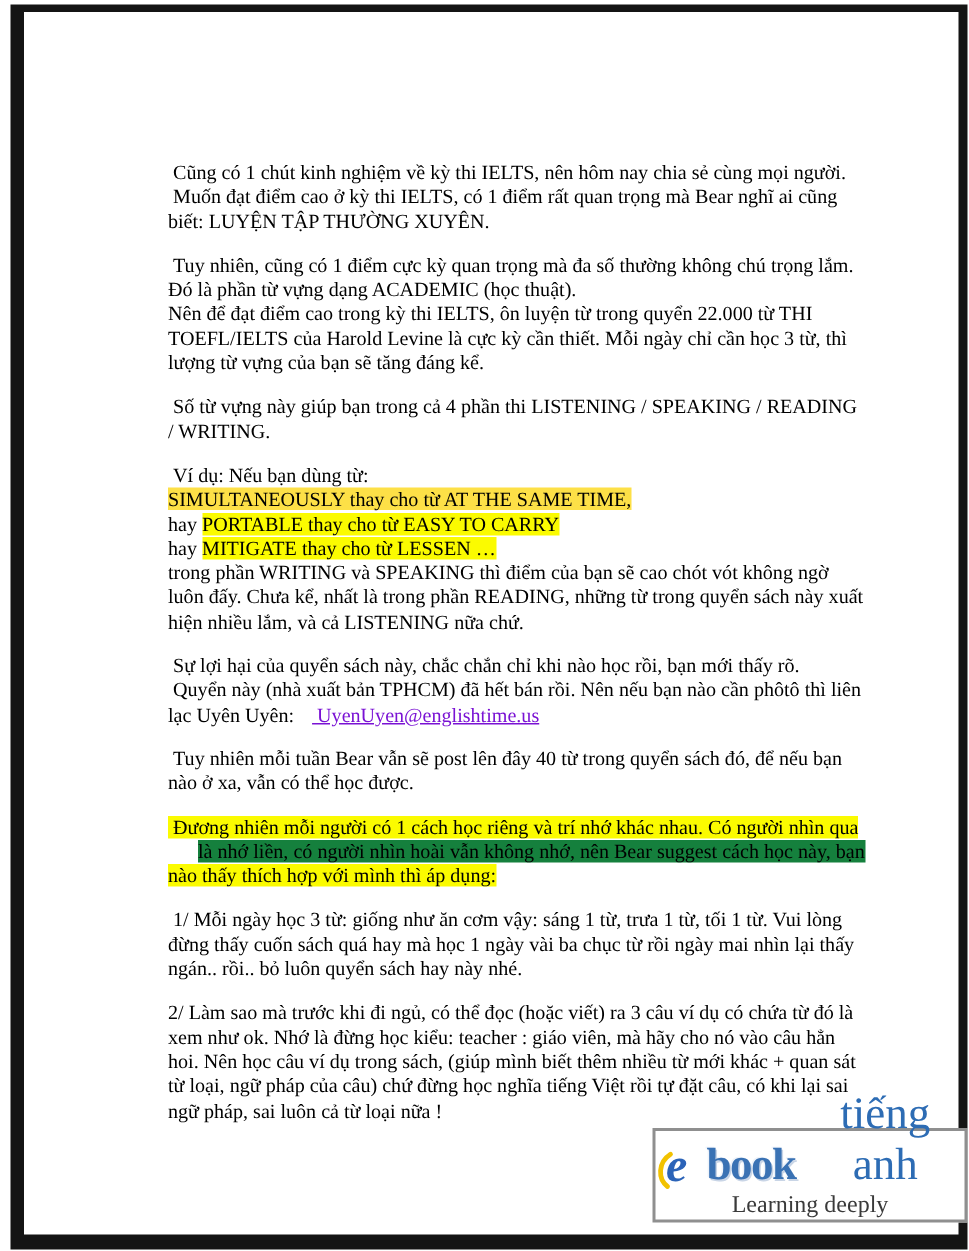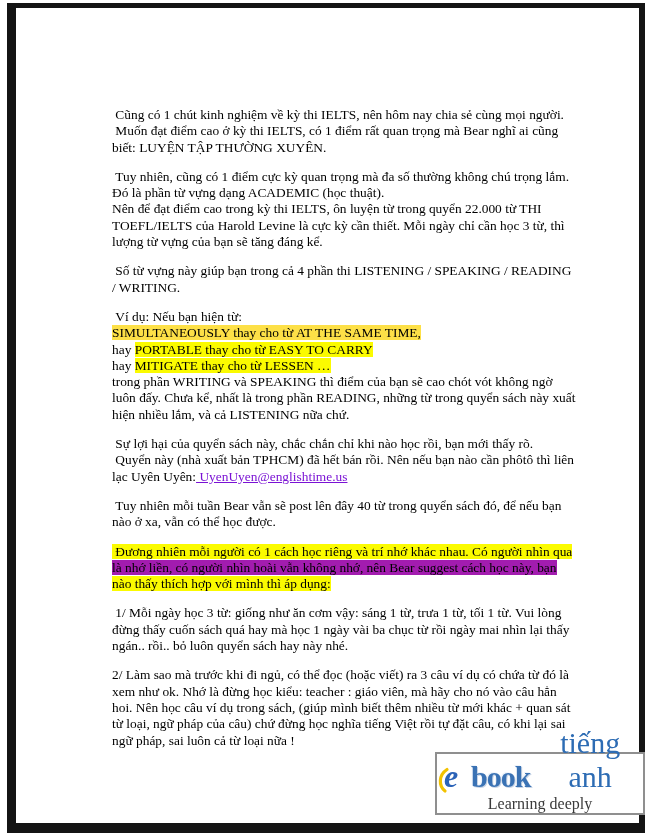--- a/index.html
+++ b/index.html
@@ -15,21 +15,21 @@
     border-width:5px 6px 10px 9px;
     background:#ffffff; box-sizing:border-box;
   }
   .doc {
     position:absolute; left:96px; top:99px; width:512px;
     font-size:13.4px; line-height:16.3px; color:#000;
   }
   .para { margin:0 0 13px 0; }
   .line { white-space:pre-wrap; }
   .hl { }
-  a.link { text-decoration:underline; cursor:pointer; }
+  a.link { text-decoration:underline; cursor:pointer;margin-left:12px; }
   .logo-box {
     position:absolute; left:419px; top:744px; width:210px; height:63px;
     border:2px solid #8f8f8f; background:#ffffff; box-sizing:border-box;
     text-align:center;
   }
   .brand-row {
     display:flex; align-items:flex-end; justify-content:center;
     height:38px; margin-top:2px;
   }
   .brand-e-wrap { width:34px; height:38px; position:relative; flex:0 0 auto; }
@@ -61,40 +61,40 @@
         <div class="line"><span>Đó là phần từ vựng dạng ACADEMIC (học thuật).</span></div>
         <div class="line"><span>Nên để đạt điểm cao trong kỳ thi IELTS, ôn luyện từ trong quyển 22.000 từ THI</span></div>
         <div class="line"><span>TOEFL/IELTS của Harold Levine là cực kỳ cần thiết. Mỗi ngày chỉ cần học 3 từ, thì</span></div>
         <div class="line"><span>lượng từ vựng của bạn sẽ tăng đáng kể.</span></div>
       </div>
       <div class="para">
         <div class="line"><span> Số từ vựng này giúp bạn trong cả 4 phần thi LISTENING / SPEAKING / READING</span></div>
         <div class="line"><span>/ WRITING.</span></div>
       </div>
       <div class="para">
-        <div class="line"><span> Ví dụ: Nếu bạn hiện từ:</span></div>
+        <div class="line"><span> Ví dụ: Nếu bạn dùng từ:</span></div>
         <div class="line"><span class="hl" style="background: #fde047;">SIMULTANEOUSLY thay cho từ AT THE SAME TIME,</span></div>
         <div class="line"><span>hay </span><span class="hl" style="background: rgb(251, 251, 0);">PORTABLE thay cho từ EASY TO CARRY</span></div>
         <div class="line"><span>hay </span><span class="hl" style="background: rgb(251, 251, 0);">MITIGATE thay cho từ LESSEN …</span></div>
         <div class="line"><span>trong phần WRITING và SPEAKING thì điểm của bạn sẽ cao chót vót không ngờ</span></div>
         <div class="line"><span>luôn đấy. Chưa kể, nhất là trong phần READING, những từ trong quyển sách này xuất</span></div>
         <div class="line"><span>hiện nhiều lắm, và cả LISTENING nữa chứ.</span></div>
       </div>
       <div class="para">
         <div class="line"><span> Sự lợi hại của quyển sách này, chắc chắn chỉ khi nào học rồi, bạn mới thấy rõ.</span></div>
         <div class="line"><span> Quyển này (nhà xuất bản TPHCM) đã hết bán rồi. Nên nếu bạn nào cần phôtô thì liên</span></div>
         <div class="line"><span>lạc Uyên Uyên:</span><a class="link" style="color: rgb(122, 18, 212);"> UyenUyen@englishtime.us</a></div>
       </div>
       <div class="para">
         <div class="line"><span> Tuy nhiên mỗi tuần Bear vẫn sẽ post lên đây 40 từ trong quyển sách đó, để nếu bạn</span></div>
         <div class="line"><span>nào ở xa, vẫn có thể học được.</span></div>
       </div>
       <div class="para">
         <div class="line"><span class="hl" style="background: rgb(251, 251, 0);"> Đương nhiên mỗi người có 1 cách học riêng và trí nhớ khác nhau. Có người nhìn qua</span></div>
-        <div class="line"><span class="hl" style="background: #a21caf;">là nhớ liền, có người nhìn hoài vẫn không nhớ, nên Bear suggest cách học này, bạn</span></div>
+        <div class="line"><span class="hl" style="background: #15803d; margin-left: 20px;">là nhớ liền, có người nhìn hoài vẫn không nhớ, nên Bear suggest cách học này, bạn</span></div>
         <div class="line"><span class="hl" style="background: rgb(251, 251, 0);">nào thấy thích hợp với mình thì áp dụng:</span></div>
       </div>
       <div class="para">
         <div class="line"><span> 1/ Mỗi ngày học 3 từ: giống như ăn cơm vậy: sáng 1 từ, trưa 1 từ, tối 1 từ. Vui lòng</span></div>
         <div class="line"><span>đừng thấy cuốn sách quá hay mà học 1 ngày vài ba chục từ rồi ngày mai nhìn lại thấy</span></div>
         <div class="line"><span>ngán.. rồi.. bỏ luôn quyển sách hay này nhé.</span></div>
       </div>
       <div class="para">
         <div class="line"><span>2/ Làm sao mà trước khi đi ngủ, có thể đọc (hoặc viết) ra 3 câu ví dụ có chứa từ đó là</span></div>
         <div class="line"><span>xem như ok. Nhớ là đừng học kiểu: teacher : giáo viên, mà hãy cho nó vào câu hẳn</span></div>

